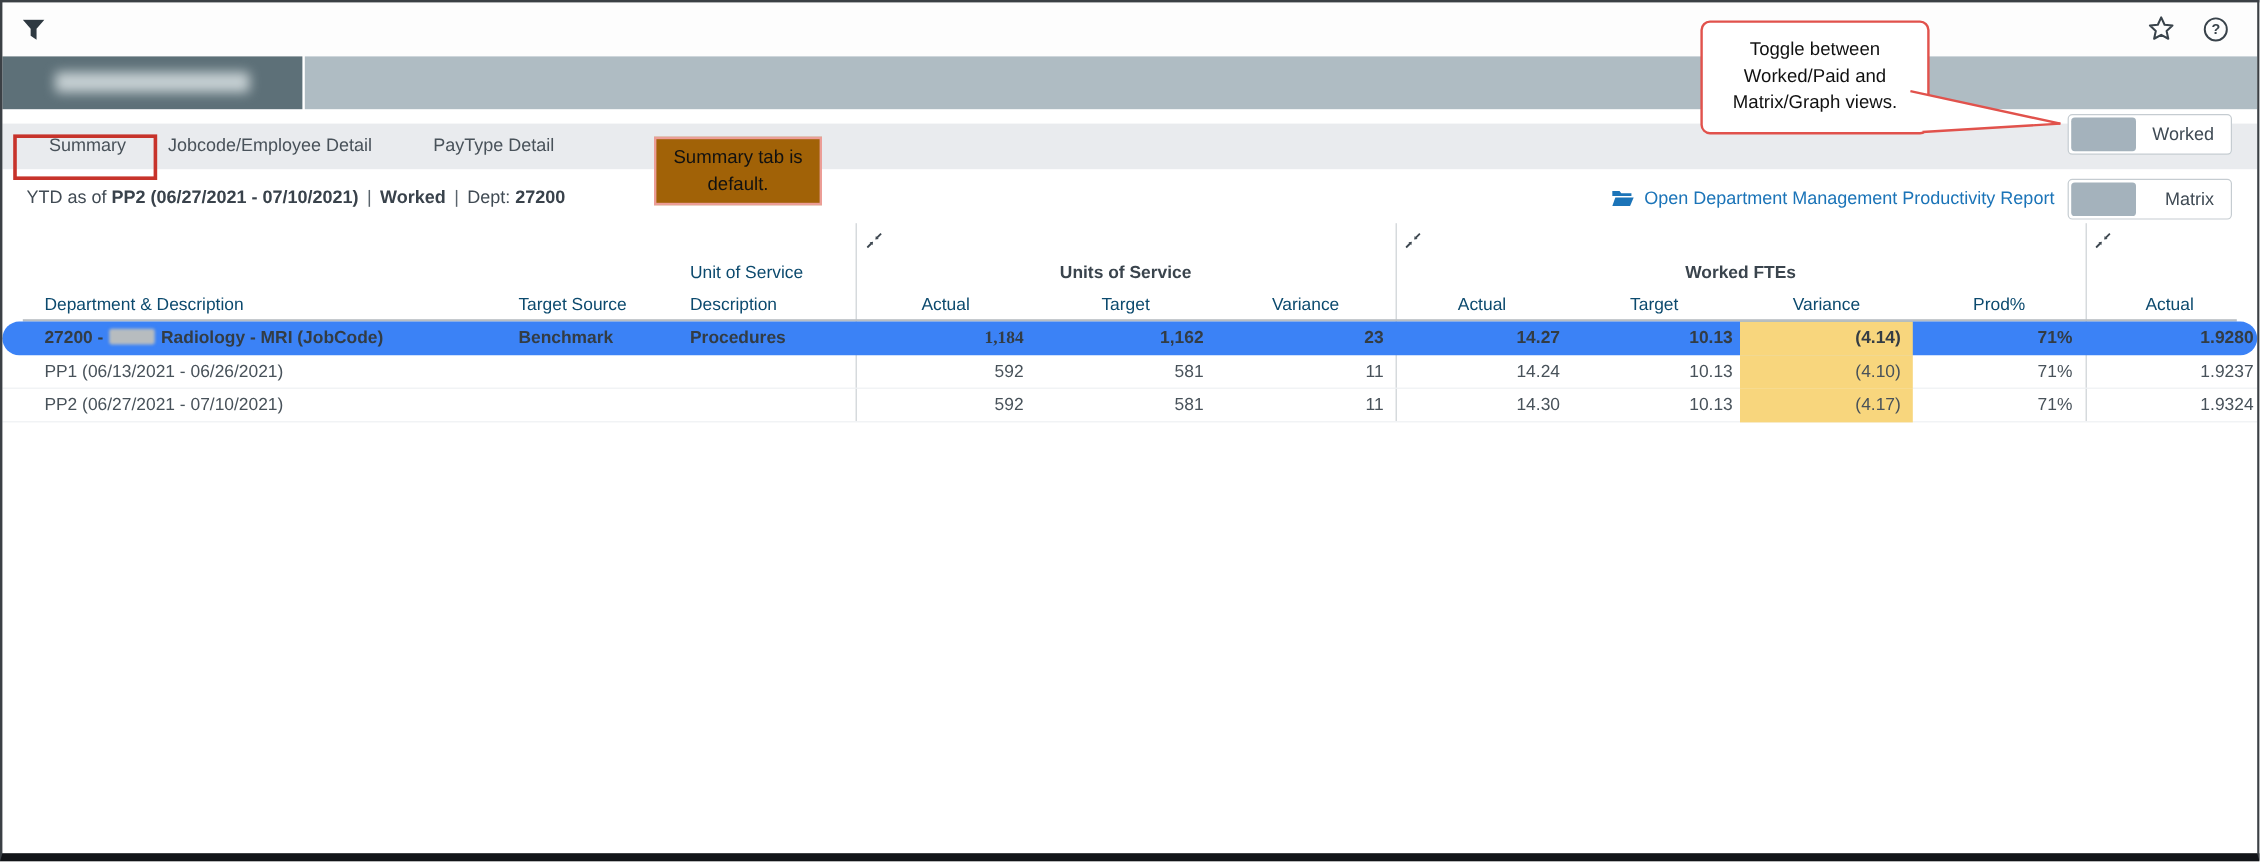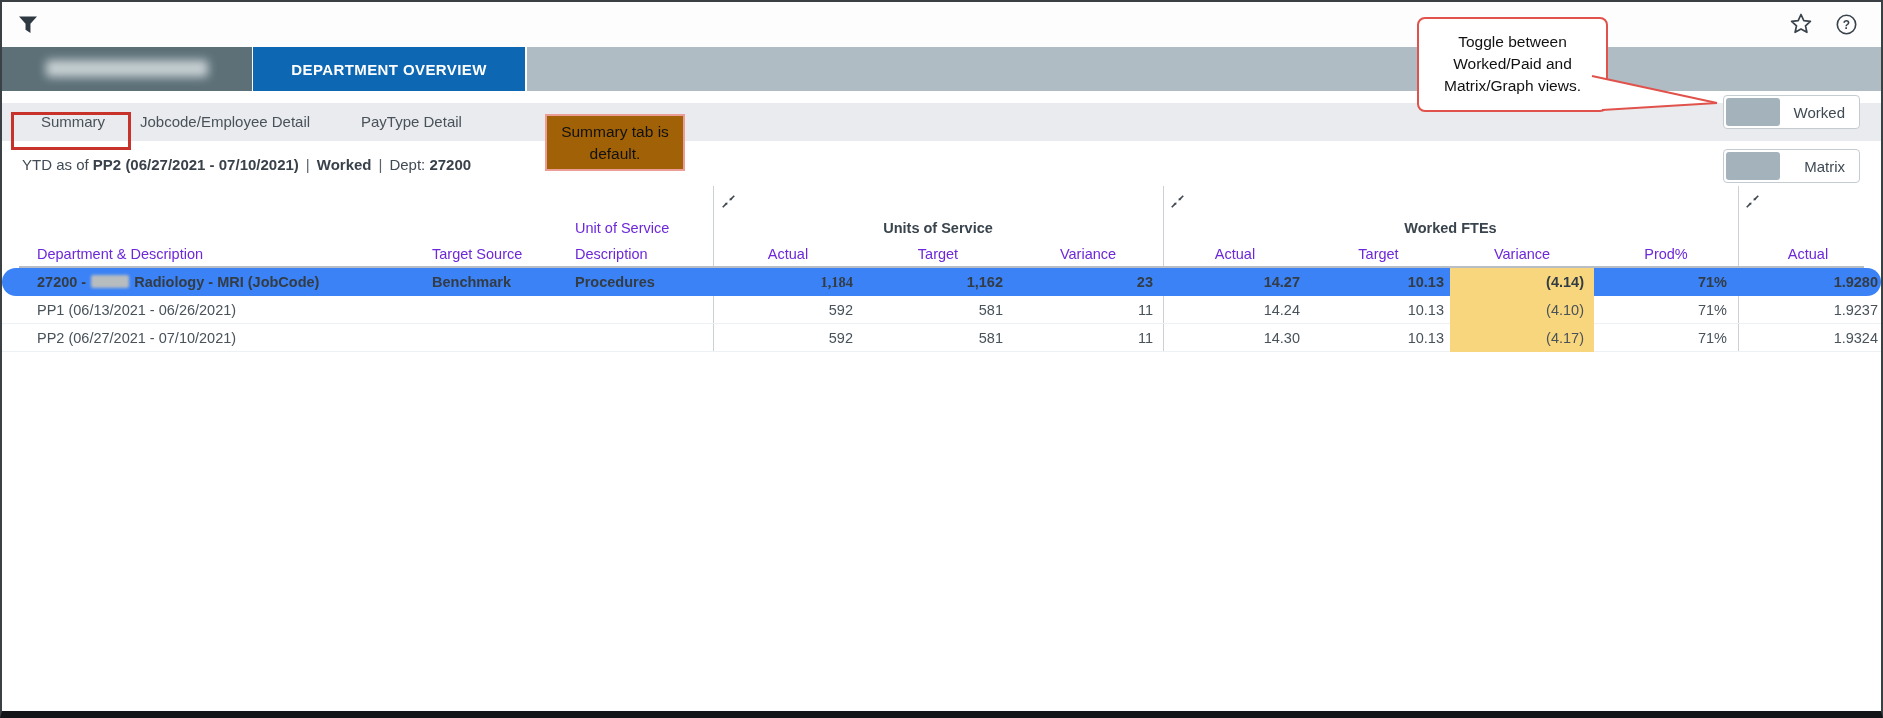--- a/index.html
+++ b/index.html
@@ -42,21 +42,21 @@
   
   .toggle{position:absolute;left:1723px;width:137px;height:34px;background:#ffffff;border:1px solid #c5ccd1;
     border-radius:4px;box-sizing:border-box;display:flex;align-items:center;justify-content:flex-end;
     padding-right:14px;font-size:15px;color:#3f4a54;cursor:pointer;}
   .knob{position:absolute;left:2px;top:2px;bottom:2px;width:54px;background:#a4b2bc;border-radius:3px;}
   
   #table{left:0;top:186px;width:1883px;height:170px;}
   .vline{position:absolute;top:0;width:1px;height:165px;background:#ccd1d5;}
   .collapse{position:absolute;top:8px;width:13px;height:13px;cursor:pointer;}
   .group-title{position:absolute;top:34px;height:18px;font-size:14.5px;font-weight:bold;color:#3a444d;text-align:center;}
-  .colhead{position:absolute;top:60px;height:18px;font-size:14.5px;color:#6d28d9;white-space:nowrap;}
+  .colhead{position:absolute;top:60px;height:18px;font-size:14.5px;color:#0c4a6e;white-space:nowrap;}
   .colhead.ctr{text-align:center;}
   #head-rule{position:absolute;left:19px;top:80px;width:1845px;height:2px;background:#b8bec3;}
   .row{position:absolute;left:2px;width:1879px;height:28px;font-size:14.5px;color:#48525a;cursor:pointer;}
   .row .cell{position:absolute;top:0;height:28px;line-height:28px;white-space:nowrap;}
   .row .num{text-align:right;}
   .row1{background:#3b82f6;font-weight:bold;color:#333c44;border-radius:14px;}
   .row2,.row3{border-bottom:1px solid #eef1f3;box-sizing:border-box;}
   .vcell{background:#f8d67d;padding-right:10px;box-sizing:border-box;}
   .redact{display:inline-block;width:38px;height:13px;background:#b7bcbf;filter:blur(1.5px);
     border-radius:2px;vertical-align:-1px;margin:0 5px;}
@@ -83,21 +83,20 @@
         <circle cx="12" cy="12" r="9.6" fill="none" stroke="#39434b" stroke-width="1.7"></circle>
         <text x="12" y="16.2" text-anchor="middle" font-size="12.5" font-weight="bold" fill="#39434b" font-family="Liberation Sans, sans-serif">?</text>
       </svg>
     </span>
   </div>
 
   <div class="abs" id="tabbar">
     <div class="tab-redacted">
       <div class="blob"></div>
     </div>
-    <div class="tab-active">DEPARTMENT OVERVIEW</div>
     <div class="tab-filler"></div>
   </div>
 
   <div class="abs" id="subtabs">
     <span class="subtab" style="left:11px;width:120px;text-align:center;">Summary</span>
     <span class="subtab" style="left:138px;">Jobcode/Employee Detail</span>
     <span class="subtab" style="left:359px;">PayType Detail</span>
   </div>
   <div class="abs" id="summary-box"></div>
 
@@ -114,20 +113,29 @@
   <div class="abs" id="callout">
     <div>Toggle between</div>
     <div>Worked/Paid and</div>
     <div>Matrix/Graph views.</div>
   </div>
 
   <div class="abs" id="status-line">
     <span>YTD as of </span><b>PP2 (06/27/2021 - 07/10/2021)</b><span class="pipe">|</span><b>Worked</b><span class="pipe">|</span><span>Dept: </span><b>27200</b>
   </div>
 
+  <div class="abs" id="report-link">
+    <span style="display:flex;">
+      <svg viewBox="0 0 20 16" width="19" height="15" fill="#1b74b8">
+        <path d="M0.5 1.2 h6.4 l1.6 2.1 h9 v2.4 h-17 z"></path>
+        <path d="M3.2 7 h16.3 l-3.2 7.6 H0.5 z"></path>
+      </svg>
+    </span>
+    <span>Open Department Management Productivity Report</span>
+  </div>
 
   <div class="toggle" style="top:95px;">
     <span class="knob"></span>
     <span>Worked</span>
   </div>
   <div class="toggle" style="top:149px;">
     <span class="knob"></span>
     <span>Matrix</span>
   </div>
 

